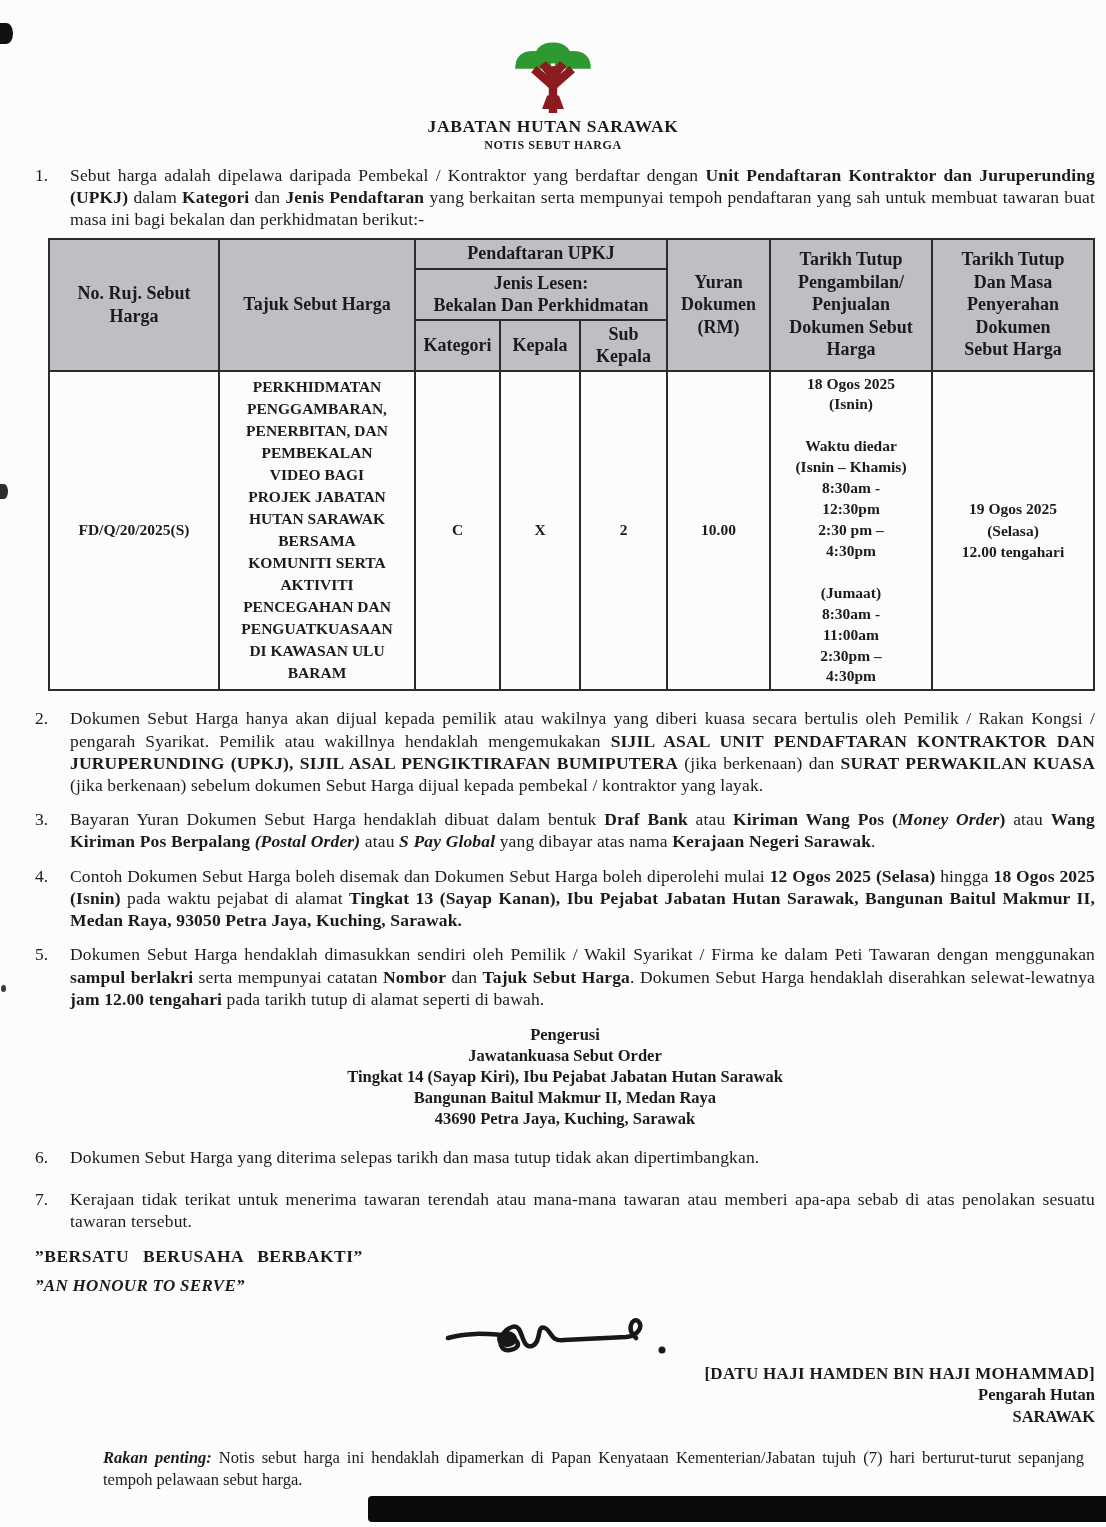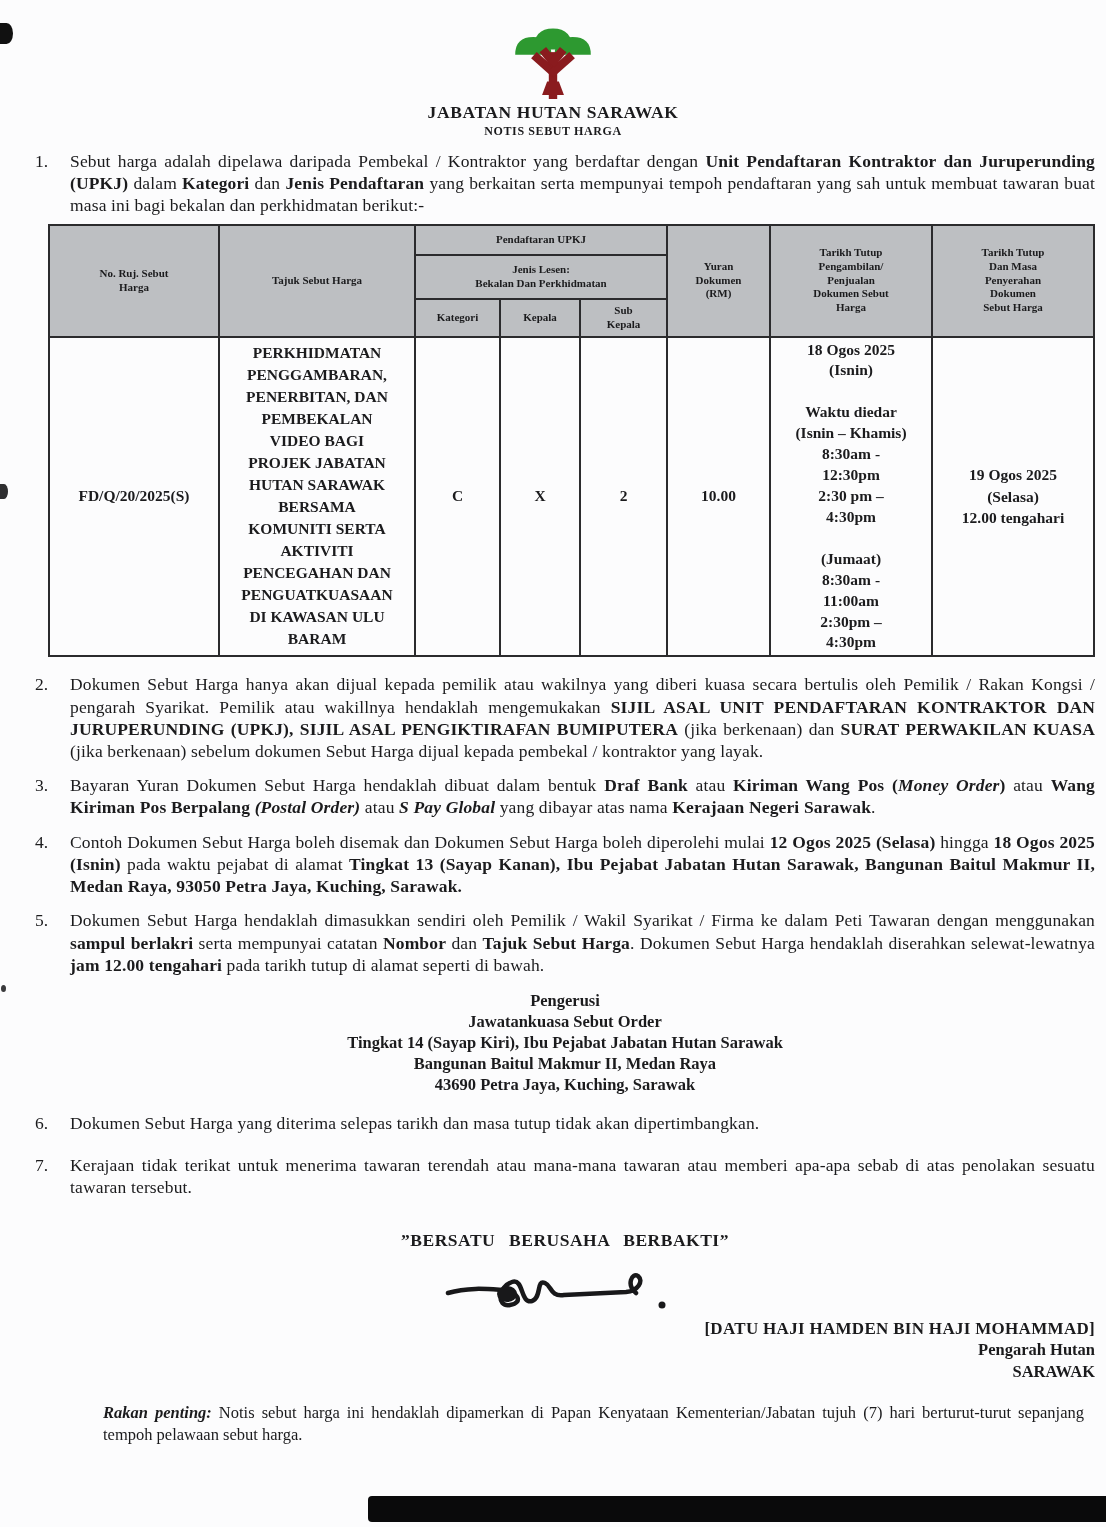--- a/index.html
+++ b/index.html
@@ -1,50 +1,50 @@
 <!DOCTYPE html>
 <html><head>
 <meta charset="utf-8">
 <style>
   html,body{margin:0;padding:0;}
   body{width:1106px;height:1527px;background:#f7f7f8;font-family:"Liberation Serif","DejaVu Serif",serif;color:#1b1b1d;}
   .page{position:relative;width:1106px;height:1527px;background:#fcfcfd;overflow:hidden;}
 
   
-  .doc-header{text-align:center;padding-top:17px;}
+  .doc-header{text-align:center;padding-top:31px;}
   .logo{display:block;margin:0 auto;width:84px;height:82px;}
   .org-title{font-size:17.5px;font-weight:bold;letter-spacing:.6px;line-height:1.25;margin-top:3px;}
   .doc-title{font-size:12px;font-weight:bold;letter-spacing:.6px;line-height:1.25;}
 
   
   .content{padding:0 11px 0 35px;}
   .para{display:flex;margin-top:12px;}
   .para .num{width:35px;flex:0 0 35px;font-size:17.5px;line-height:1.27;}
   .para .ptext{flex:1;font-size:17.5px;line-height:1.27;text-align:justify;letter-spacing:.15px;}
   .para.first{margin-top:11px;}
   .seg-b{font-weight:bold;}
   .seg-i{}
   .seg-bi{font-weight:bold;font-style:italic;}
 
   
   table.quote{border-collapse:collapse;table-layout:fixed;width:1045px;margin:7px 0 0 13px;}
   table.quote th,table.quote td{border:2px solid #2b2b2d;padding:2px 4px;text-align:center;vertical-align:middle;overflow:hidden;}
-  table.quote th{background:#bdbfc2;font-weight:bold;font-size:11px;line-height:1.25;white-space:pre-line;}
+  table.quote th{background:#bdbfc2;font-weight:bold;font-size:18px;line-height:1.25;white-space:pre-line;}
   table.quote td{background:#fcfcfd;font-weight:bold;font-size:15.5px;white-space:pre-line;}
   .h-r1{height:30px;}
   .h-r2{height:44px;}
   .h-r3{height:38px;}
   td.body-cell{height:284px;}
   td.cell-title{line-height:1.42;}
   td.cell-sale{vertical-align:top;padding-top:14px;font-size:15px;line-height:1.35;}
   td.cell-submit{font-size:15.5px;line-height:1.4;}
 
   
   .address-block{margin-top:14px;text-align:center;font-weight:bold;font-size:16.5px;line-height:1.28;}
-  .motto{margin-top:32px;text-align:center;}
+  .motto{margin-top:14px;text-align:left;}
   .motto-1{font-size:17.5px;font-weight:bold;letter-spacing:.5px;word-spacing:9px;}
   .motto-2{font-size:17px;font-weight:bold;font-style:italic;margin-top:9px;letter-spacing:.3px;}
 
   .sig-block{margin-top:10px;text-align:right;}
   .sig-scribble{display:block;margin:0 auto;width:250px;height:58px;}
   .sig-name{font-size:17px;font-weight:bold;letter-spacing:.3px;}
   .sig-role{font-size:16.5px;font-weight:bold;line-height:1.3;}
 
   .date-line{margin:22px 0 0 68px;display:flex;align-items:baseline;}
   .date-label{font-size:17.5px;}
@@ -205,20 +205,21 @@
       <div class="ptext"><span>Dokumen Sebut Harga yang diterima selepas tarikh dan masa tutup tidak akan dipertimbangkan.</span></div>
     </div>
 
     <div class="para" style="margin-top:20px;">
       <div class="num">7.</div>
       <div class="ptext"><span>Kerajaan tidak terikat untuk menerima tawaran terendah atau mana-mana tawaran atau memberi apa-apa sebab di atas penolakan sesuatu tawaran tersebut.</span></div>
     </div>
 
     <div class="motto">
       <div class="motto-1">”BERSATU BERUSAHA BERBAKTI”</div>
+      <div class="motto-2">”AN HONOUR TO SERVE”</div>
     </div>
 
     <div class="sig-block">
       <svg class="sig-scribble" viewBox="0 0 250 58" xmlns="http://www.w3.org/2000/svg">
         <path d="M8 32 C 28 26, 48 28, 62 29 C 78 30, 84 42, 70 44 C 56 46, 58 26, 72 21 C 84 17, 80 43, 92 40 C 102 37, 96 18, 105 22 C 112 25, 110 36, 124 34 L 186 31 C 198 30, 204 20, 198 15 C 192 11, 186 24, 196 32" fill="none" stroke="#18181a" stroke-width="4.5" stroke-linecap="round"></path>
         <ellipse cx="67" cy="33" rx="10" ry="8" fill="#18181a"></ellipse>
         <circle cx="222" cy="44" r="3.5" fill="#18181a"></circle>
       </svg>
       <div class="sig-name">[DATU HAJI HAMDEN BIN HAJI MOHAMMAD]</div>
       <div class="sig-role">Pengarah Hutan</div>

